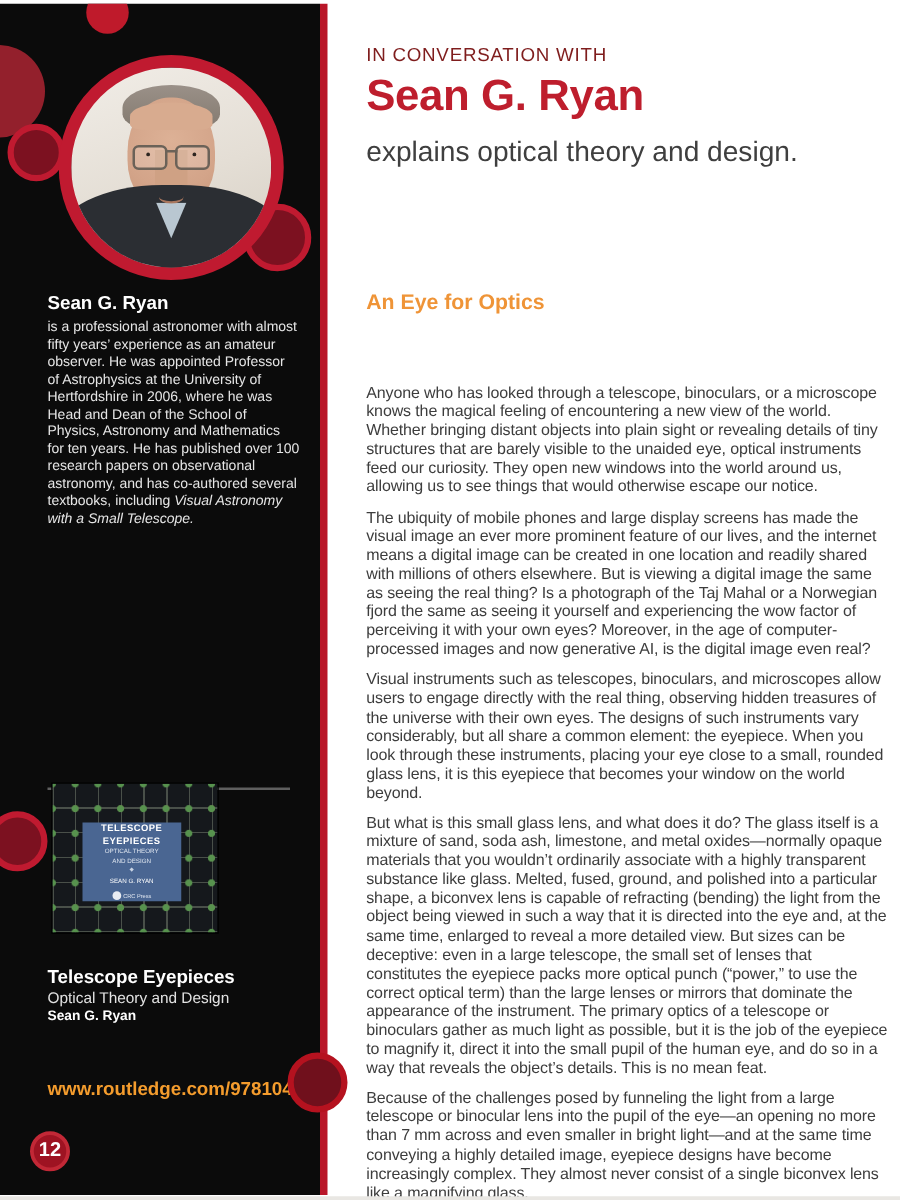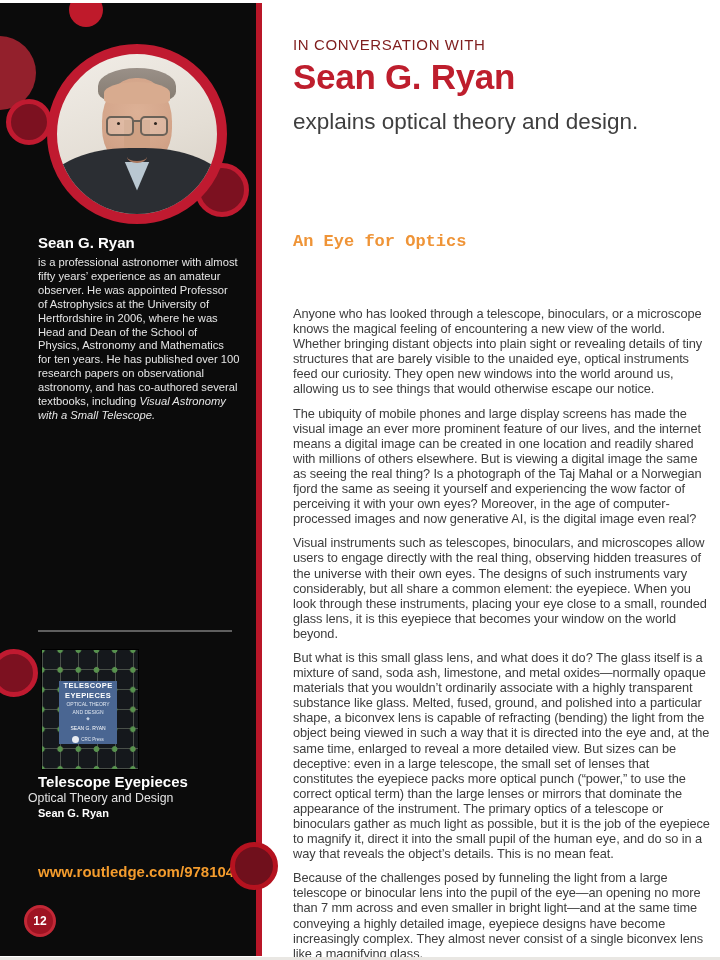--- a/index.html
+++ b/index.html
@@ -35,58 +35,58 @@
   .portrait .bridge{position:absolute;left:26px;top:4px;width:10px;height:2px;background:#6b6258;}
   .portrait .eye{position:absolute;top:6px;width:3px;height:3px;border-radius:50%;background:#2e2620;}
   .portrait .eye.l{left:11px;} .portrait .eye.r{right:11px;}
   .portrait .smile{position:absolute;left:70px;top:97px;width:20px;height:10px;border-bottom:2px solid #a8765d;border-radius:0 0 50% 50%;}
   
   .sb-name{position:absolute;left:38px;top:231px;font-size:15px;font-weight:700;color:#ffffff;}
   .sb-bio{position:absolute;left:38px;top:253px;width:202px;font-size:11.2px;line-height:13.9px;color:#e6e6e6;}
   .sb-bio i{font-style:italic;}
   .sb-divider{position:absolute;left:38px;top:627px;width:194px;height:2px;background:#5f5f5f;}
   
-  .book-cover{position:absolute;left:42px;top:647px;width:96px;height:119px;z-index:2;
+  .book-cover{position:absolute;left:42px;top:624px;width:96px;height:119px;z-index:2;
       background-color:#15181c;
       background-image:
         radial-gradient(circle, #57924e 0 2.5px, rgba(0,0,0,0) 3.2px),
         radial-gradient(circle, #a33636 0 2px, rgba(0,0,0,0) 2.6px),
         radial-gradient(circle, #3f7d76 0 1.6px, rgba(0,0,0,0) 2.2px),
         repeating-linear-gradient(0deg, rgba(125,135,118,.5) 0 1px, rgba(0,0,0,0) 1px 19.8px),
         repeating-linear-gradient(90deg, rgba(125,135,118,.5) 0 1px, rgba(0,0,0,0) 1px 18.2px);
       background-size:18.2px 19.8px, 36.4px 39.6px, 36.4px 39.6px, auto, auto;
       background-position:9px 10px, 0 0, 18px 20px, 0 0, 0 0;
-      outline:1px solid #000;}
+      outline:1px solid #000;padding-left:36px;}
   .cover-box{position:absolute;left:18%;top:26%;width:60%;height:53%;background:#4a6692;
       display:flex;flex-direction:column;align-items:center;justify-content:center;gap:1.5px;
       color:#fff;text-align:center;}
   .cv-t{font-size:7.5px;font-weight:700;letter-spacing:.4px;line-height:8.5px;}
   .cv-s{font-size:5px;line-height:5.8px;color:#dfe6f0;}
   .cv-d{font-size:4.5px;line-height:4.5px;color:#c9d4e4;}
   .cv-a{font-size:5px;line-height:6px;margin-top:2px;color:#ffffff;}
   .cv-logo{display:flex;align-items:center;gap:2px;margin-top:3px;}
   .cv-logo .dot{width:7px;height:7px;border-radius:50%;background:#e8ecf2;}
   .cv-logo span{font-size:4.5px;color:#dfe6f0;}
   
   .bk-title{position:absolute;left:38px;top:770px;font-size:15px;font-weight:700;color:#ffffff;}
-  .bk-sub{position:absolute;left:28px;top:788px;font-size:12.3px;color:#e2e2e2;}
+  .bk-sub{position:absolute;left:38px;top:788px;font-size:12.3px;color:#e2e2e2;}
   .bk-auth{position:absolute;left:38px;top:804px;font-size:11px;font-weight:700;color:#ffffff;}
   .bk-meta{position:absolute;left:38px;top:819px;font-size:9.6px;line-height:10.4px;color:#d6d6d6;}
   .bk-url{position:absolute;left:38px;top:860px;font-size:15px;font-weight:700;color:#f49c2d;text-decoration:none;}
   
   .page-num{position:absolute;left:24px;top:905px;width:32px;height:32px;border-radius:50%;
       background:#9e1322;border:3px solid #c22836;box-sizing:border-box;z-index:3;
-      display:flex;align-items:center;justify-content:center;font-size:12px;font-weight:700;color:#fff;}
+      display:flex;align-items:center;justify-content:center;font-size:16px;font-weight:700;color:#fff;}
   
   .main{position:absolute;left:293px;top:0;width:417px;}
   .kicker{position:absolute;left:0;top:36px;font-size:15px;letter-spacing:.6px;color:#7f1d1d;}
   .name{position:absolute;left:0;top:57px;font-size:35px;font-weight:700;color:#be1e2d;letter-spacing:-.3px;}
   .tagline{position:absolute;left:0;top:109px;font-size:22.5px;line-height:26.5px;color:#3f3f3f;}
   .tagline i{font-style:italic;}
-  .art-head{position:absolute;left:0;top:232px;font-size:17px;font-weight:700;color:#ef9437;font-family:Liberation Mono, monospace;}
+  .art-head{position:absolute;left:0;top:232px;font-size:17px;font-weight:700;color:#ef9437;}
   .art-body{position:absolute;left:0;top:258px;width:417px;margin-top:48px;}
   .art-body p{margin:0 0 9px 0;font-size:12.8px;line-height:15.1px;color:#3d3d3d;letter-spacing:-.1px;}
   .bottom-edge{position:absolute;left:0;bottom:0;width:720px;height:3px;background:#e9e7e3;}
 </style>
 </head>
 <body>
 
 <div class="page">
 
   <aside class="sidebar">

